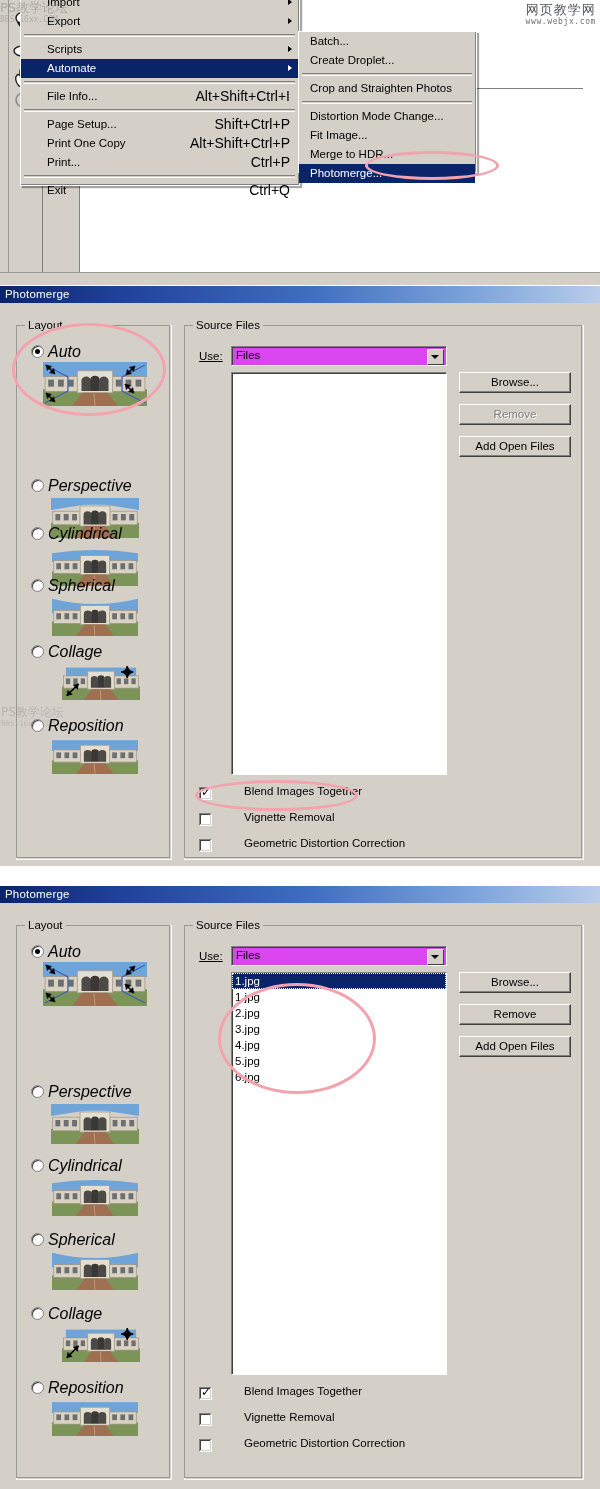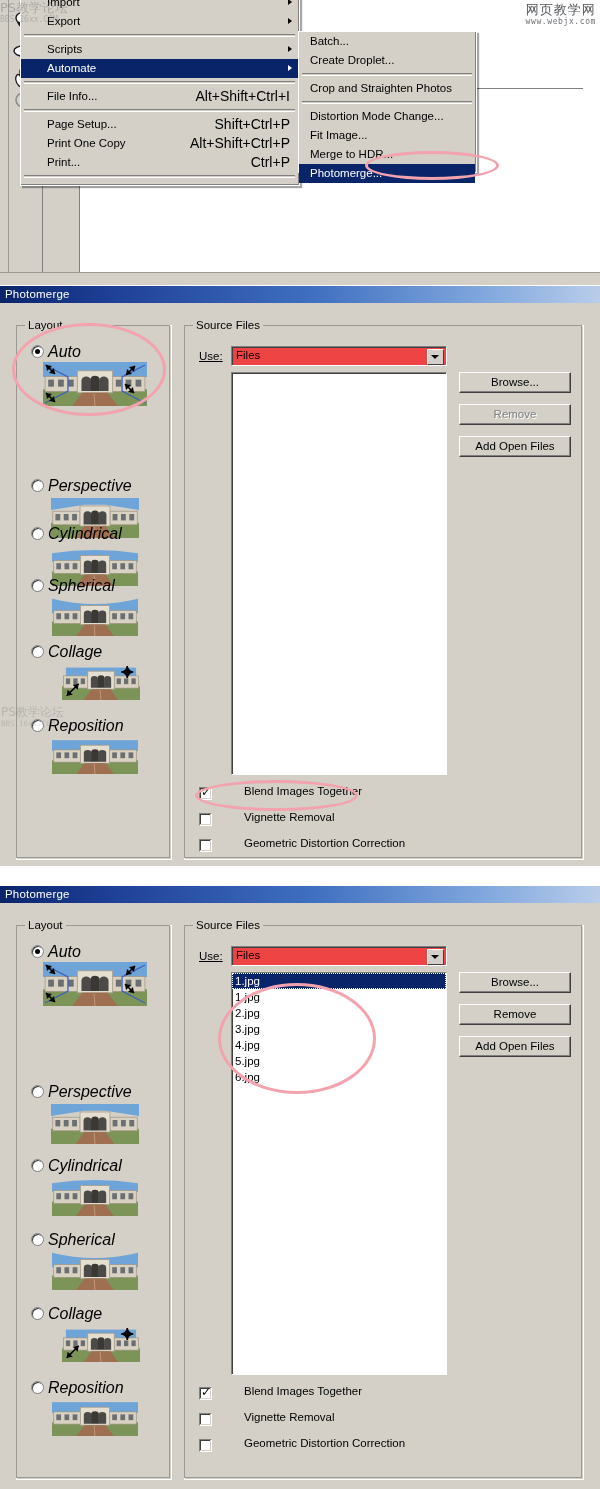--- a/index.html
+++ b/index.html
@@ -105,21 +105,21 @@
 
   
   .btn{position:absolute;height:19px;line-height:18px;text-align:center;font-size:11.5px;
     background:#d4d0c8;color:#000;
     border-top:1px solid #ffffff;border-left:1px solid #ffffff;
     border-right:1px solid #404040;border-bottom:1px solid #404040;
     box-shadow:inset -1px -1px 0 #808080;}
   .btn.disabled{color:#808080;text-shadow:1px 1px 0 #ffffff;}
 
   
-  .combo{position:absolute;height:18px;background:#ef4444;
+  .combo{position:absolute;height:18px;background:#d946ef;
     border-top:1px solid #808080;border-left:1px solid #808080;
     border-right:1px solid #ffffff;border-bottom:1px solid #ffffff;
     box-shadow:inset 1px 1px 0 #404040;}
   .combo .ctext{position:absolute;left:4px;top:2px;font-size:11.5px;}
   .combo .cbtn{position:absolute;right:2px;top:2px;width:15px;height:14px;background:#d4d0c8;
     border-top:1px solid #ffffff;border-left:1px solid #ffffff;border-right:1px solid #404040;border-bottom:1px solid #404040;}
   .combo .cbtn i{position:absolute;left:3px;top:5px;width:0;height:0;border-top:4px solid #000;border-left:4px solid transparent;border-right:4px solid transparent;}
   .combo-label{position:absolute;font-size:11.5px;}
   .combo-label u{text-decoration:underline;}
 
@@ -189,20 +189,21 @@
         <div class="msep"></div>
         <div class="mi"><span>Scripts</span><span class="arrow"></span></div>
         <div class="mi sel"><span>Automate</span><span class="arrow"></span></div>
         <div class="msep"></div>
         <div class="mi"><span>File Info...</span><span class="accel">Alt+Shift+Ctrl+I</span></div>
         <div class="msep"></div>
         <div class="mi"><span>Page Setup...</span><span class="accel">Shift+Ctrl+P</span></div>
         <div class="mi"><span>Print One Copy</span><span class="accel">Alt+Shift+Ctrl+P</span></div>
         <div class="mi"><span>Print...</span><span class="accel">Ctrl+P</span></div>
         <div class="msep"></div>
+        <div class="mi"><span>Exit</span><span class="accel">Ctrl+Q</span></div>
       </div>
   </div>
 
   <div id="automate-menu">
     <div class="inner" id="automate-menu-items">
         <div class="mi"><span>Batch...</span></div>
         <div class="mi"><span>Create Droplet...</span></div>
         <div class="msep"></div>
         <div class="mi"><span>Crop and Straighten Photos</span></div>
         <div class="msep"></div>

